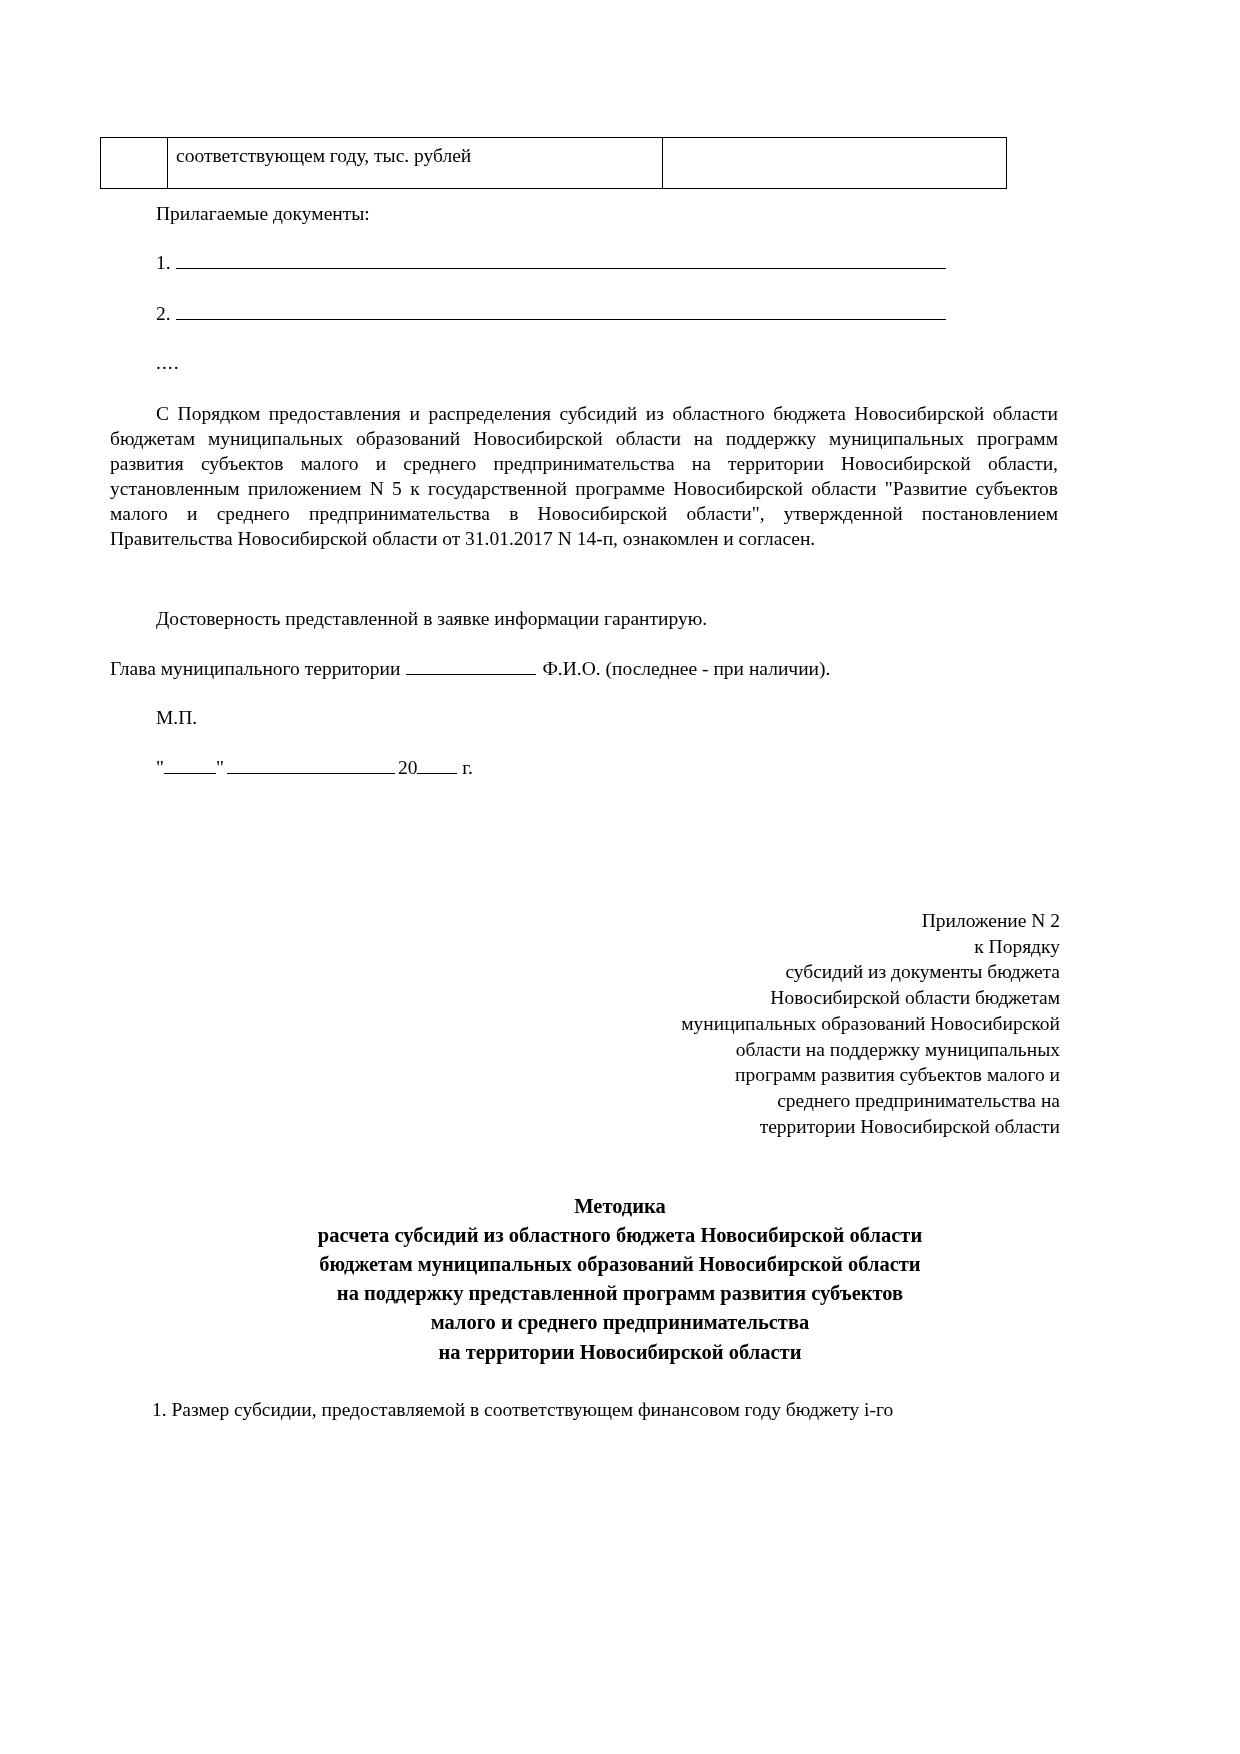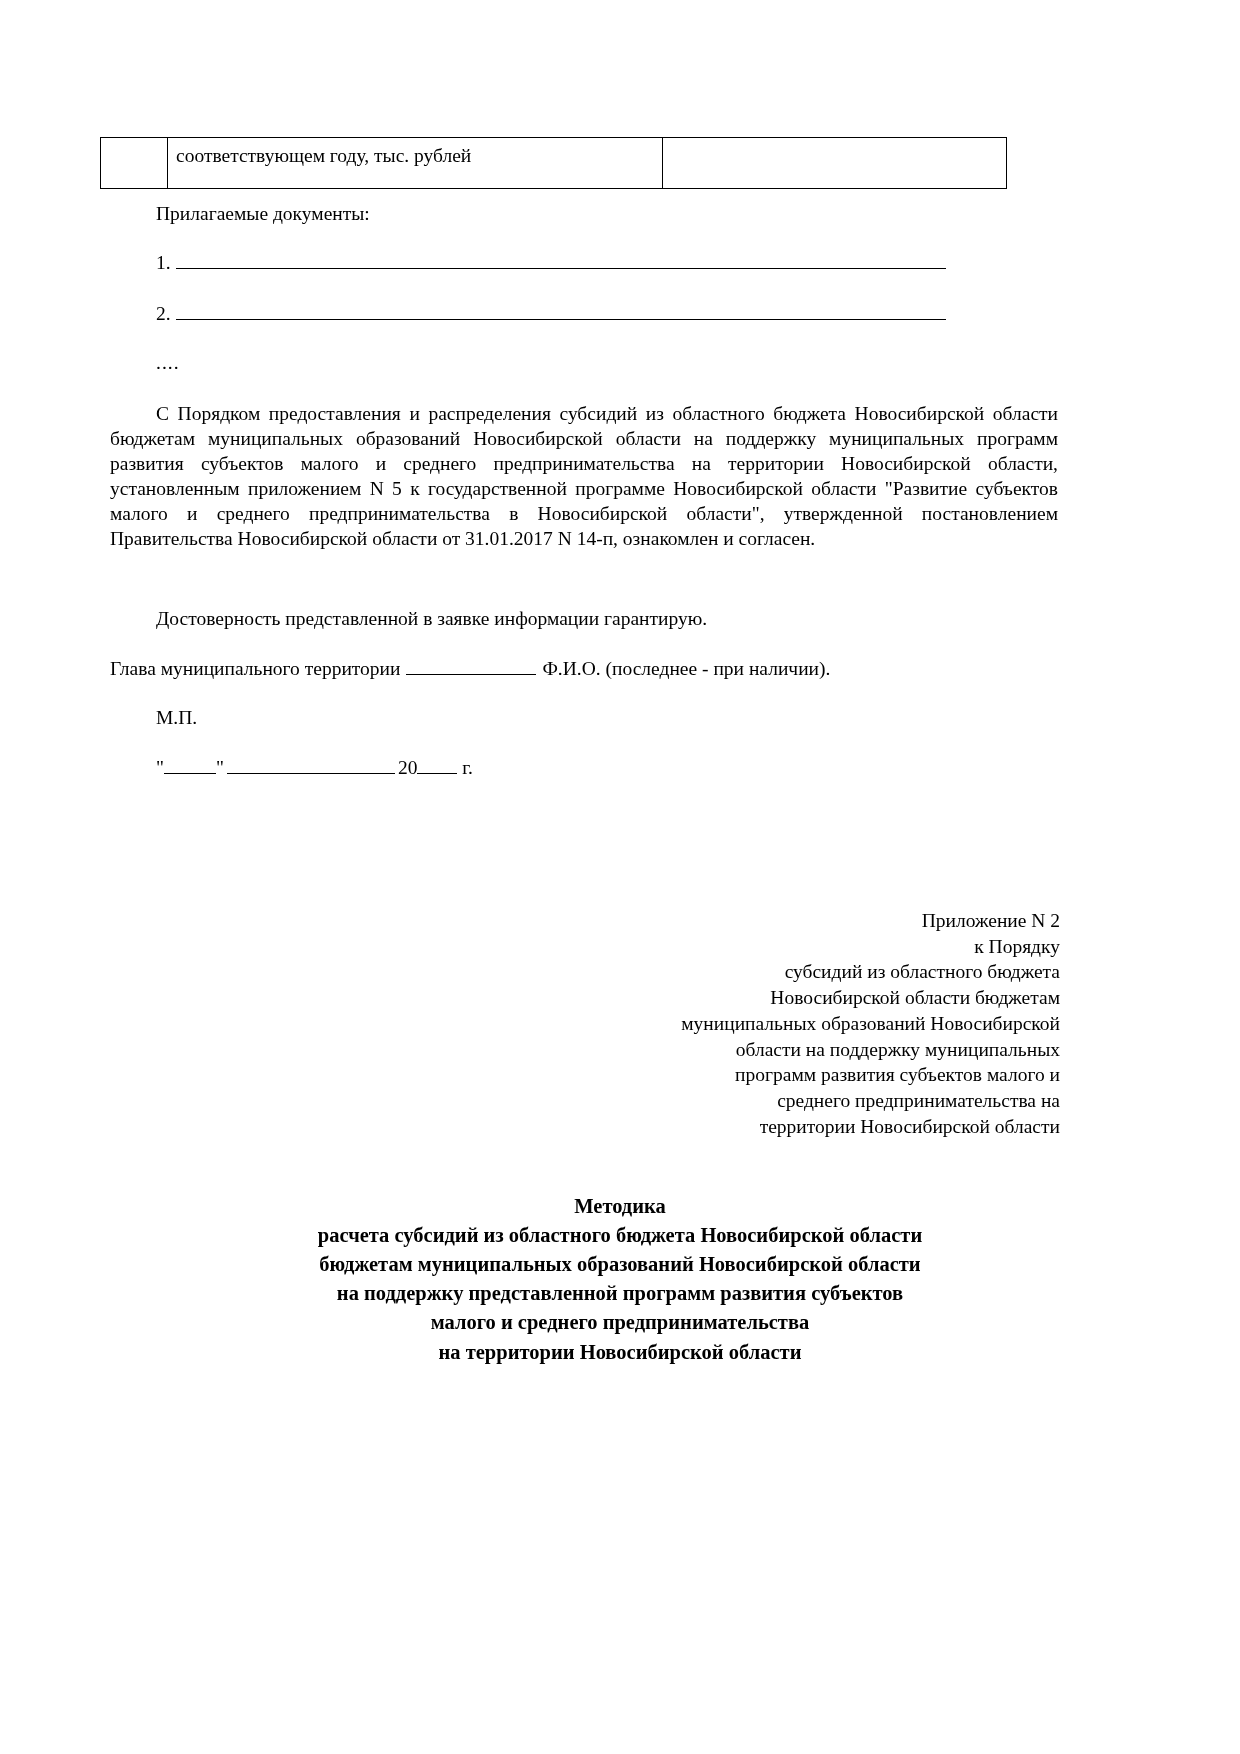--- a/index.html
+++ b/index.html
@@ -226,32 +226,33 @@
 
   <div class="mp">М.П.</div>
 
   <div class="date-line">
     <span>"</span><span class="rule-s"></span><span>"</span><span class="rule-m"></span><span>20</span><span class="rule-x"></span> <span>г.</span>
   </div>
 
   <div class="appendix-ref">
     <div>Приложение N 2</div>
     <div>к Порядку</div>
-    <div>субсидий из областного бюджета</div>
+    <div>субсидий из документы бюджета</div>
     <div>Новосибирской области бюджетам</div>
     <div>муниципальных образований Новосибирской</div>
     <div>области на поддержку муниципальных</div>
     <div>программ развития субъектов малого и</div>
     <div>среднего предпринимательства на</div>
     <div>территории Новосибирской области</div>
   </div>
 
   <div class="doc-title">
     <div>Методика</div>
     <div>расчета субсидий из областного бюджета Новосибирской области</div>
     <div>бюджетам муниципальных образований Новосибирской области</div>
     <div>на поддержку представленной программ развития субъектов</div>
     <div>малого и среднего предпринимательства</div>
     <div>на территории Новосибирской области</div>
   </div>
 
+  <div class="tail-para">1. Размер субсидии, предоставляемой в соответствующем финансовом году бюджету i-го</div>
 
 </div>
 
 </body></html>

